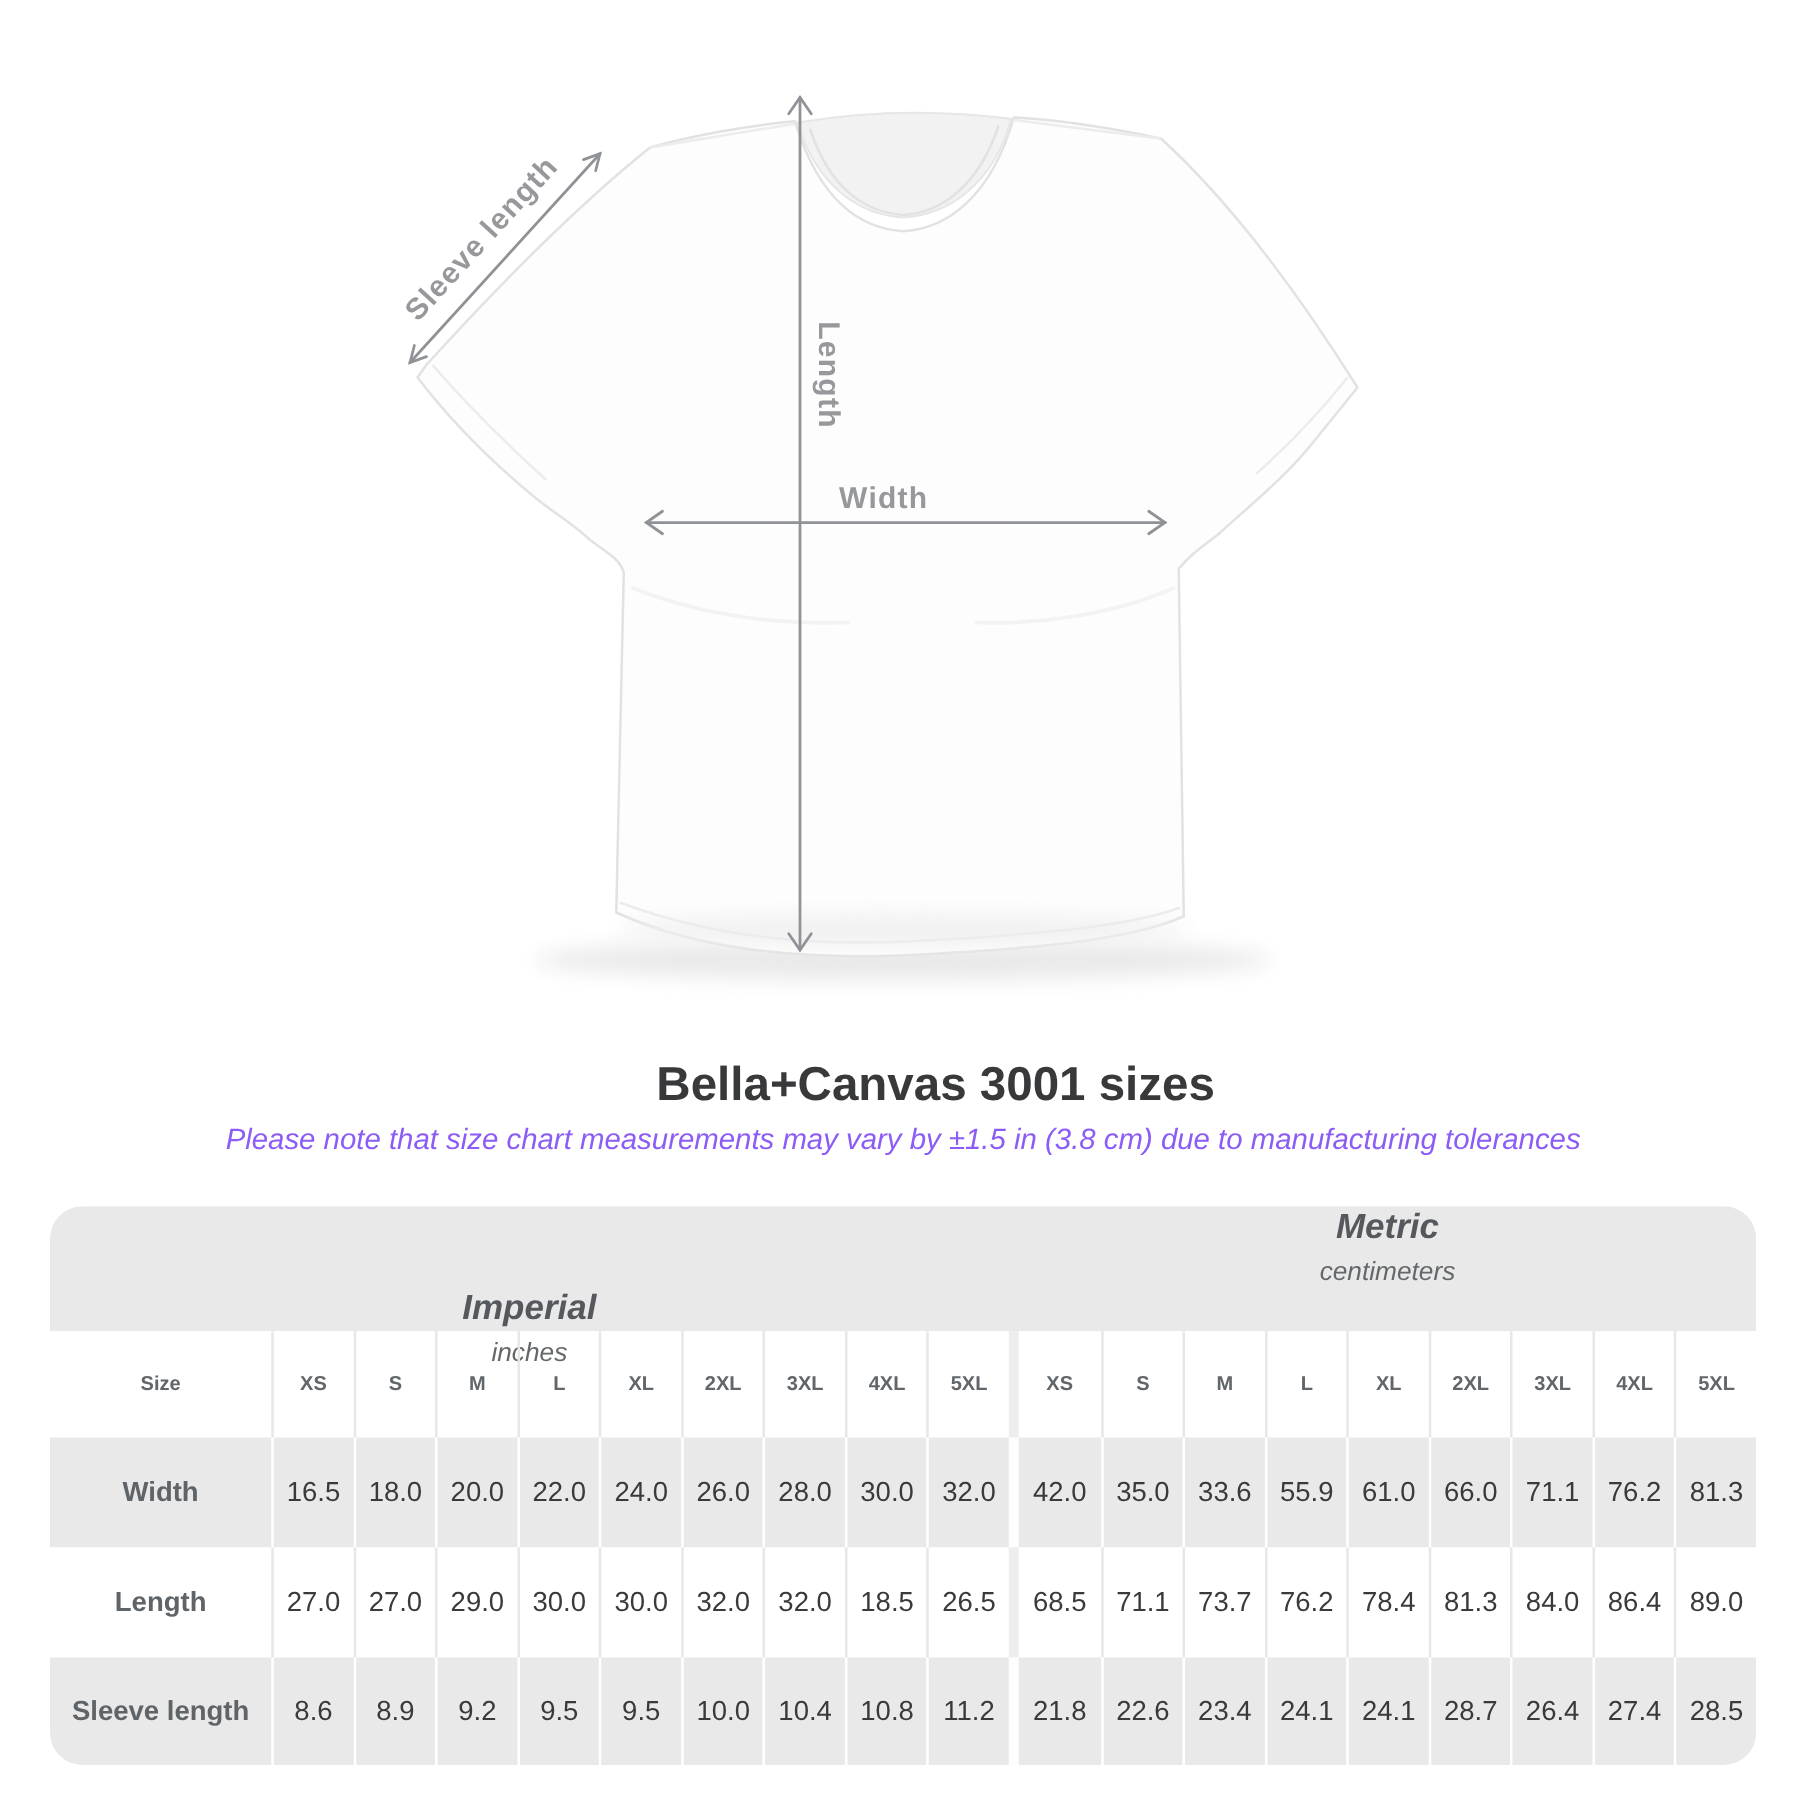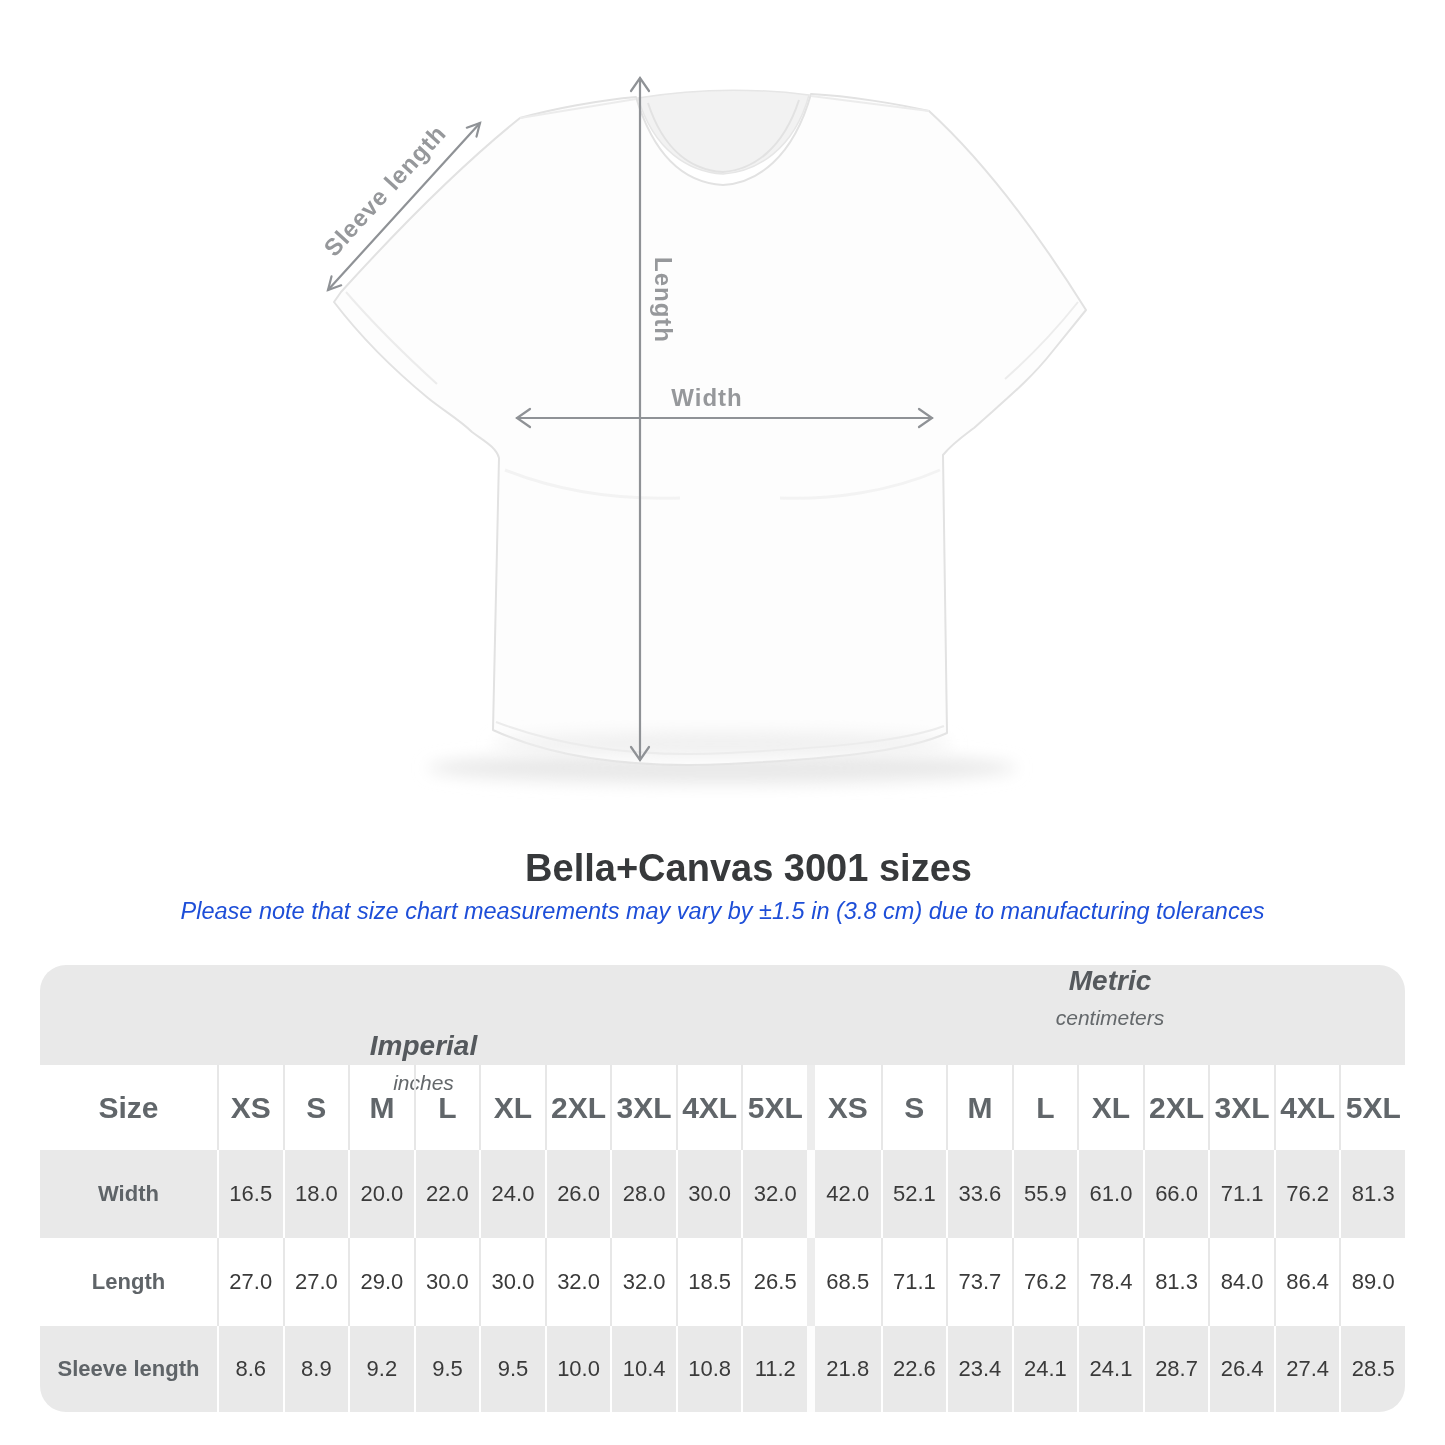--- a/index.html
+++ b/index.html
@@ -10,21 +10,21 @@
   
   #diagram{position:absolute;top:0;left:0;}
   .diag-label{fill:#96989b;font-weight:bold;font-size:24px;letter-spacing:1px;}
   
   #page-title{
     position:absolute;top:848px;left:0;width:1445px;text-align:center;
     font-size:38px;font-weight:bold;color:#37393b;line-height:1.1;margin-left:26px;
   }
   #size-note{
     position:absolute;top:898px;left:0;width:1445px;text-align:center;
-    font-size:23.5px;font-style:italic;color:#1d4ed8;
+    font-size:23.5px;font-style:italic;color:#8b5cf6;
   }
   
   #size-table{
     position:absolute;top:965px;left:40px;width:1365px;
     border-radius:26px;overflow:hidden;
   }
   .trow{
     display:grid;
     grid-template-columns:177px repeat(9,1fr) 8px repeat(9,1fr);
     align-items:stretch;
@@ -35,21 +35,21 @@
   .cell.v{border-left:2px solid var(--sep);}
   .cell.nb{border-left:none;}
   .spacer{background:var(--div);}
   .header-band{height:100px;}
   .unit-group{display:flex;flex-direction:column;align-items:center;justify-content:center;gap:9px;}
   .unit-group.imperial{grid-column:1 / 11;}
   .unit-group.metric{grid-column:12 / 21;}
   .unit-label{font-size:28px;font-weight:bold;font-style:italic;color:#55595d;}
   .unit-sub{font-size:21px;font-style:italic;color:#64686b;}
   .size-row{height:85px;}
-  .size-head{font-size:30px;font-weight:bold;color:#61666a;}
+  .size-head{font-size:16px;font-weight:bold;color:#61666a;}
   .data-row{height:88px;}
   .data-row.last{height:86px;}
   .row-label{font-size:22px;font-weight:bold;color:#5f6468;}
   .num{font-size:22px;color:#3a3a3a;}
 </style>
 </head>
 <body>
 
 <svg id="diagram" width="1445" height="845" viewBox="0 0 1445 845">
   <defs>
@@ -170,21 +170,21 @@
     <div class="cell v num">18.0</div>
     <div class="cell v num">20.0</div>
     <div class="cell v num">22.0</div>
     <div class="cell v num">24.0</div>
     <div class="cell v num">26.0</div>
     <div class="cell v num">28.0</div>
     <div class="cell v num">30.0</div>
     <div class="cell v num">32.0</div>
     <div class="spacer"></div>
     <div class="cell nb num">42.0</div>
-    <div class="cell v num">52.1</div>
+    <div class="cell v num">35.0</div>
     <div class="cell v num">33.6</div>
     <div class="cell v num">55.9</div>
     <div class="cell v num">61.0</div>
     <div class="cell v num">66.0</div>
     <div class="cell v num">71.1</div>
     <div class="cell v num">76.2</div>
     <div class="cell v num">81.3</div>
   </div>
 
   <div class="trow data-row r-white">

